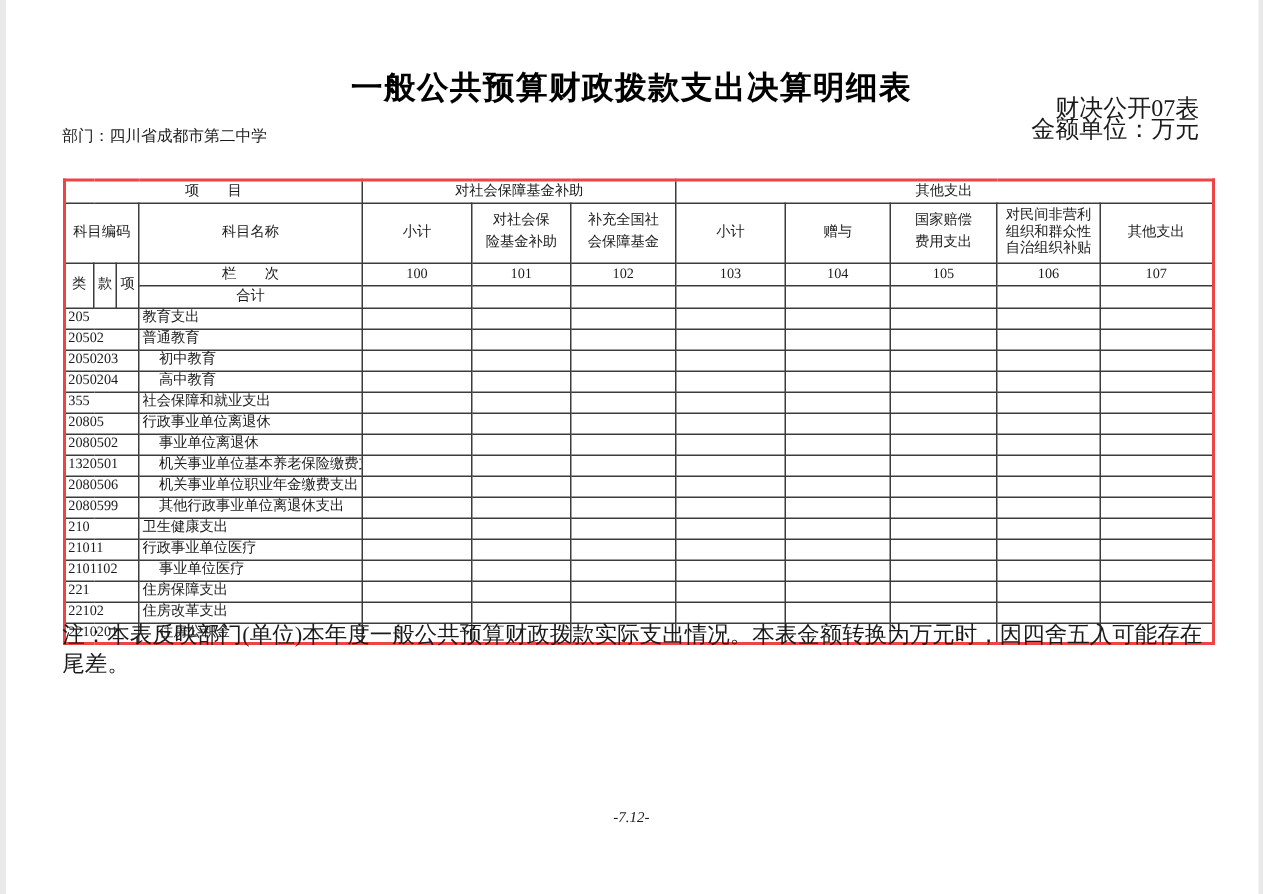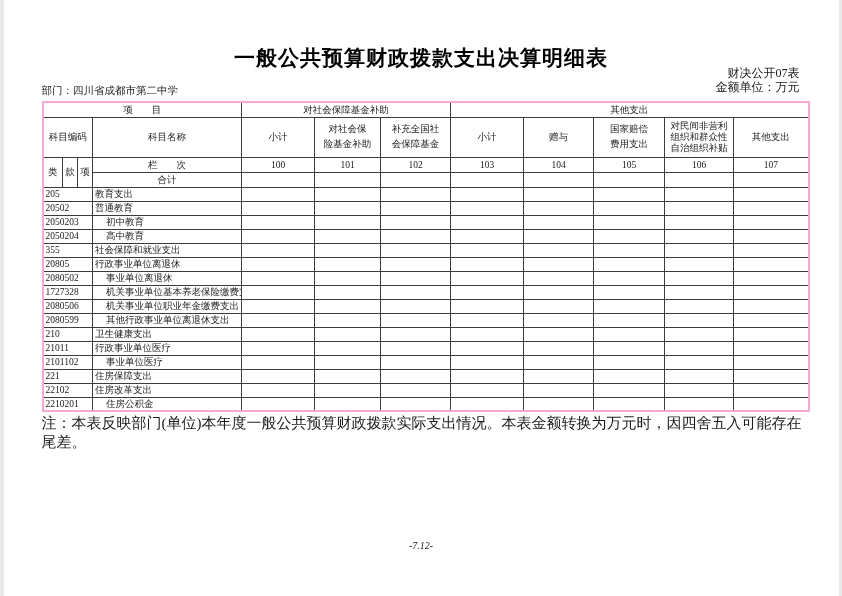--- a/index.html
+++ b/index.html
@@ -8,29 +8,29 @@
     font-family:"Liberation Serif","DejaVu Serif",serif;color:#1a1a1a;
     overflow:hidden;margin:0 auto;
   }
   .title{
     position:absolute;top:44px;left:0;width:100%;text-align:center;
     font-family:"Liberation Sans","DejaVu Sans",sans-serif;
     font-weight:bold;font-size:21px;letter-spacing:1px;color:#000;
   }
   .meta-right{
     position:absolute;top:66px;right:39px;text-align:right;
-    font-size:12px;line-height:14px;
+    font-size:16px;line-height:14px;
   }
   .department{
     position:absolute;top:84px;left:38px;font-size:10.5px;
   }
   .fin-table{
-    position:absolute;top:101px;left:38px;width:766px;
+    position:absolute;top:119px;left:38px;width:766px;
     border-collapse:collapse;table-layout:fixed;
-    border:2px solid #f9a8d4;
+    border:2px solid #ef4444;
   }
   .fin-table td{
     border:1px solid #3c3c3c;
     font-size:9.5px;line-height:12px;
     padding:0 2px;height:14px;text-align:center;vertical-align:middle;
     overflow:hidden;white-space:nowrap;box-sizing:border-box;
   }
   .fin-table tr.h-a td{height:15px;}
   .fin-table tr.h-b td{height:40px;white-space:pre-line;line-height:15px;}
   .fin-table tr.h-b td.tight{line-height:11px;}
@@ -208,21 +208,21 @@
       <td></td>
       <td></td>
       <td></td>
       <td></td>
       <td></td>
       <td></td>
       <td></td>
       <td></td>
     </tr>
         <tr>
-      <td class="code" colspan="3">1727328</td>
+      <td class="code" colspan="3">1320501</td>
       <td class="name indent">机关事业单位基本养老保险缴费支出</td>
       <td></td>
       <td></td>
       <td></td>
       <td></td>
       <td></td>
       <td></td>
       <td></td>
       <td></td>
     </tr>

